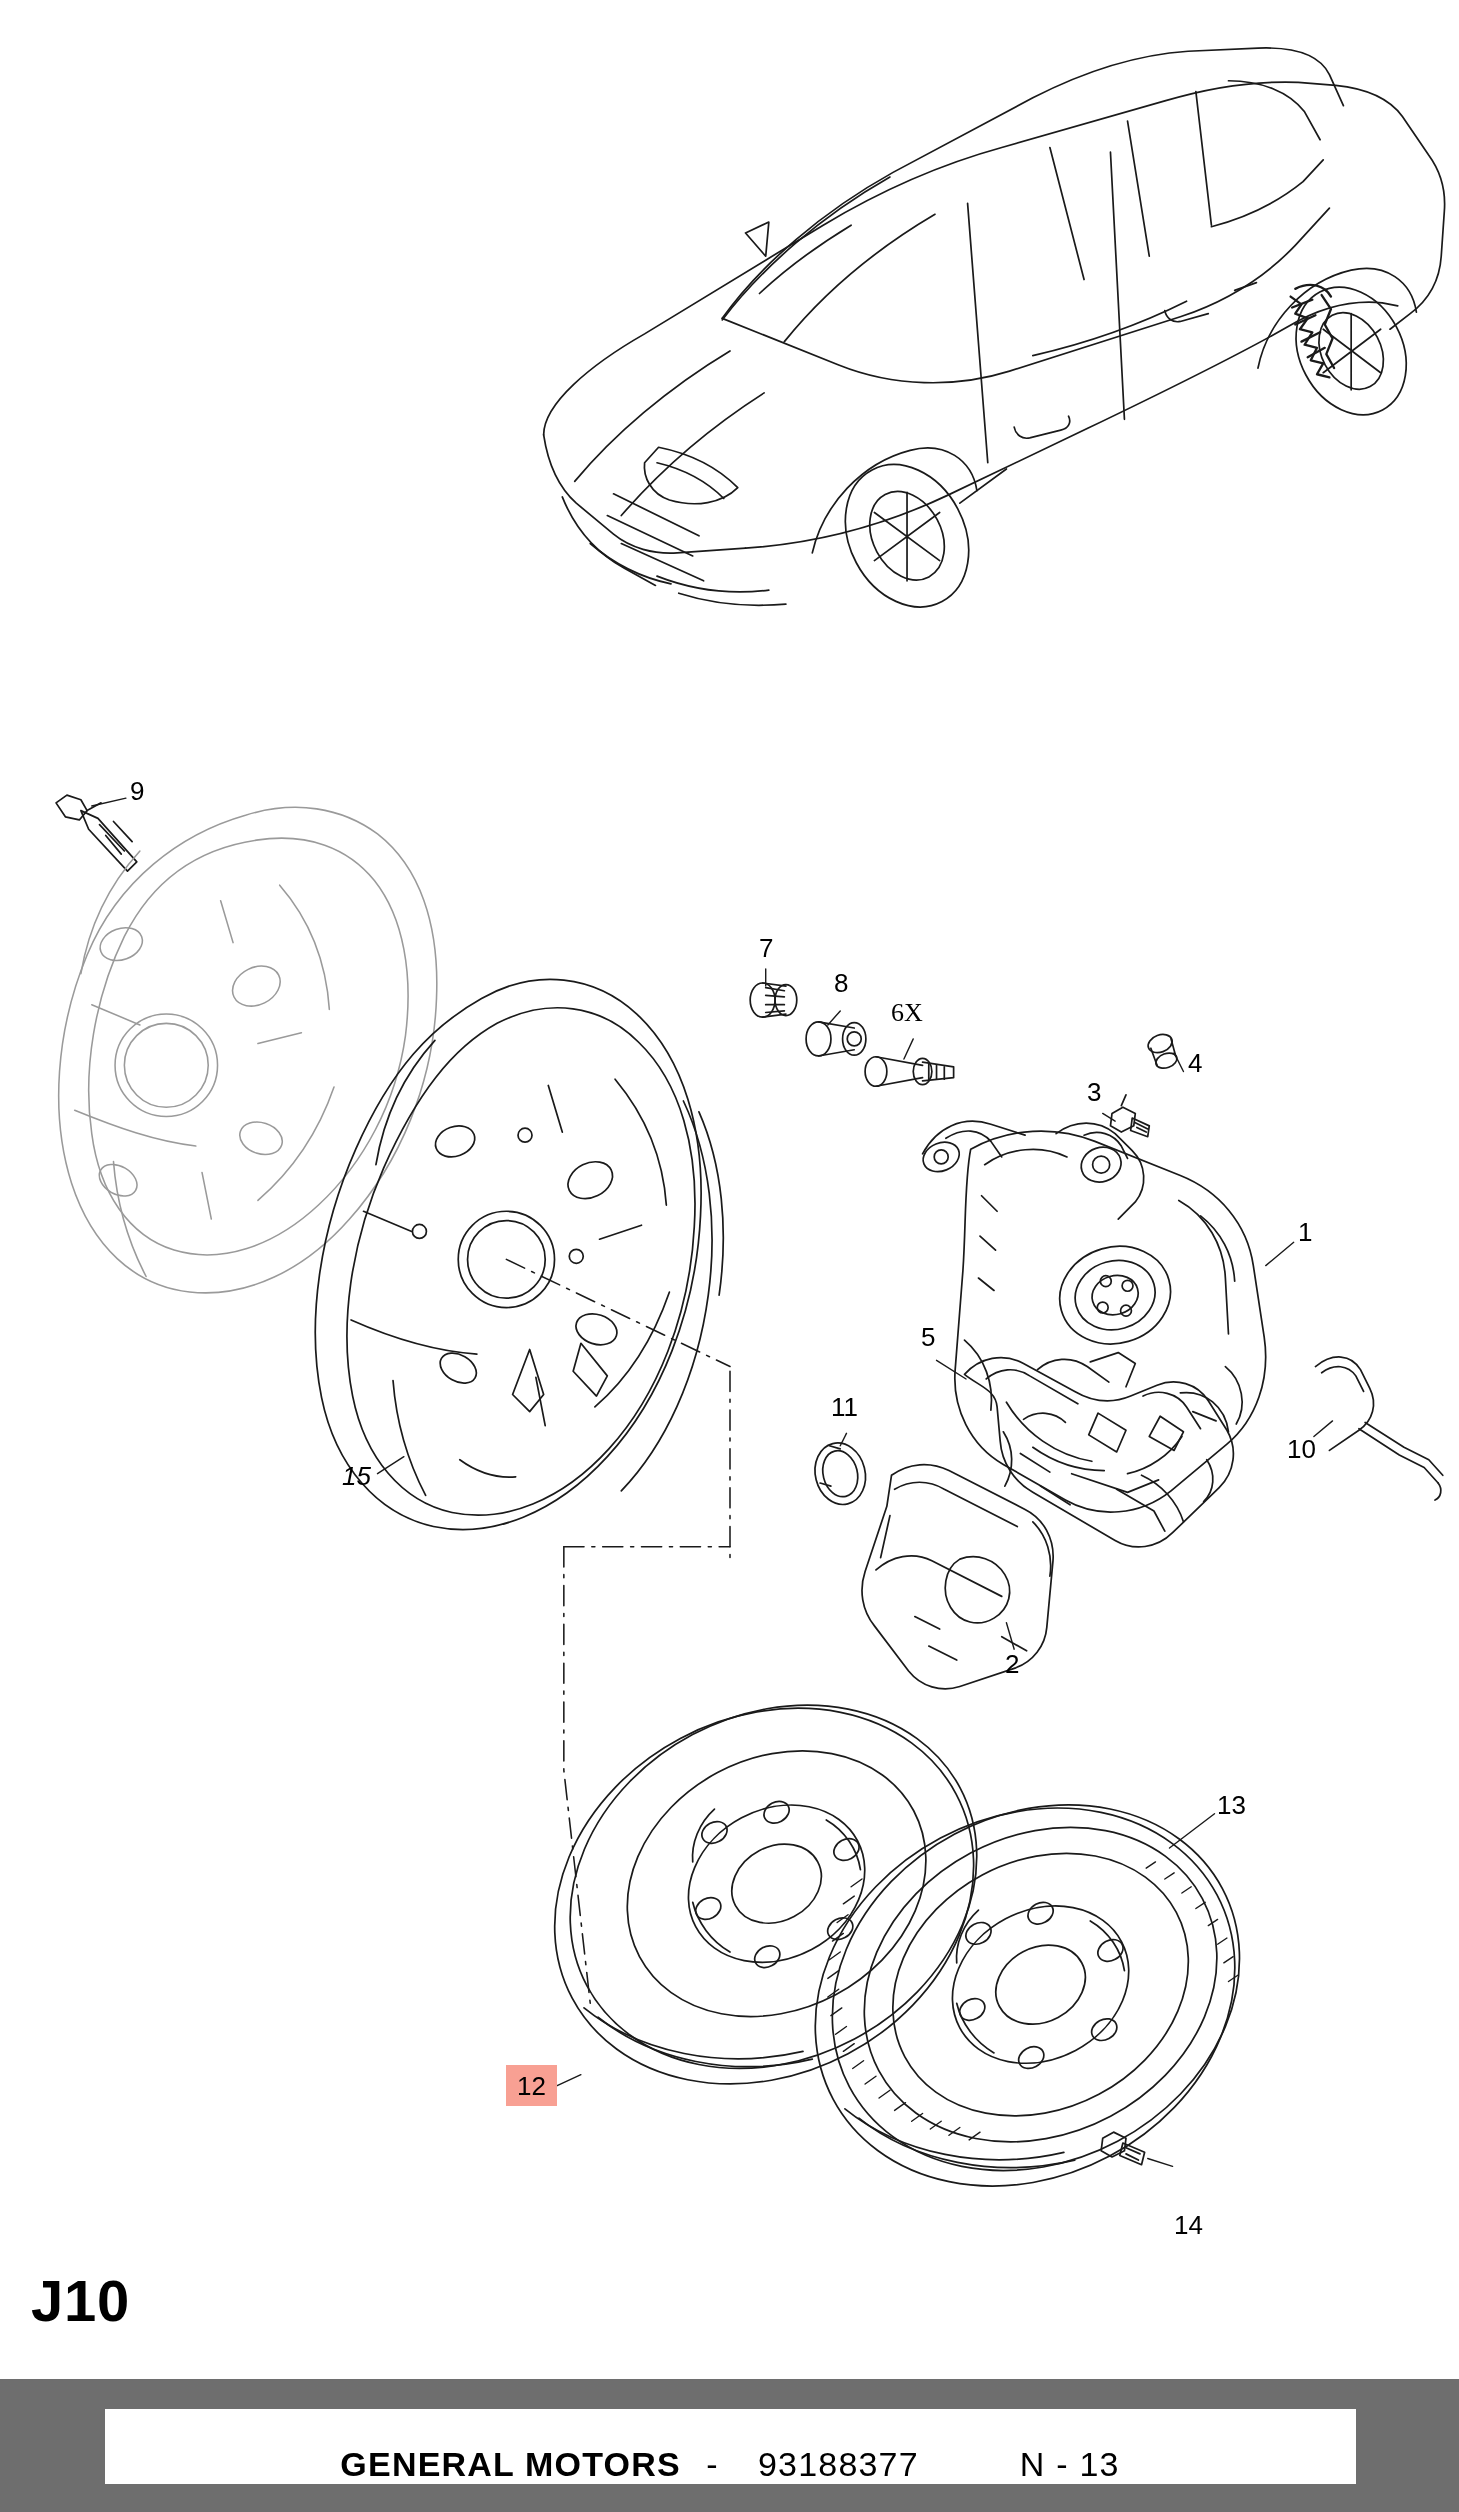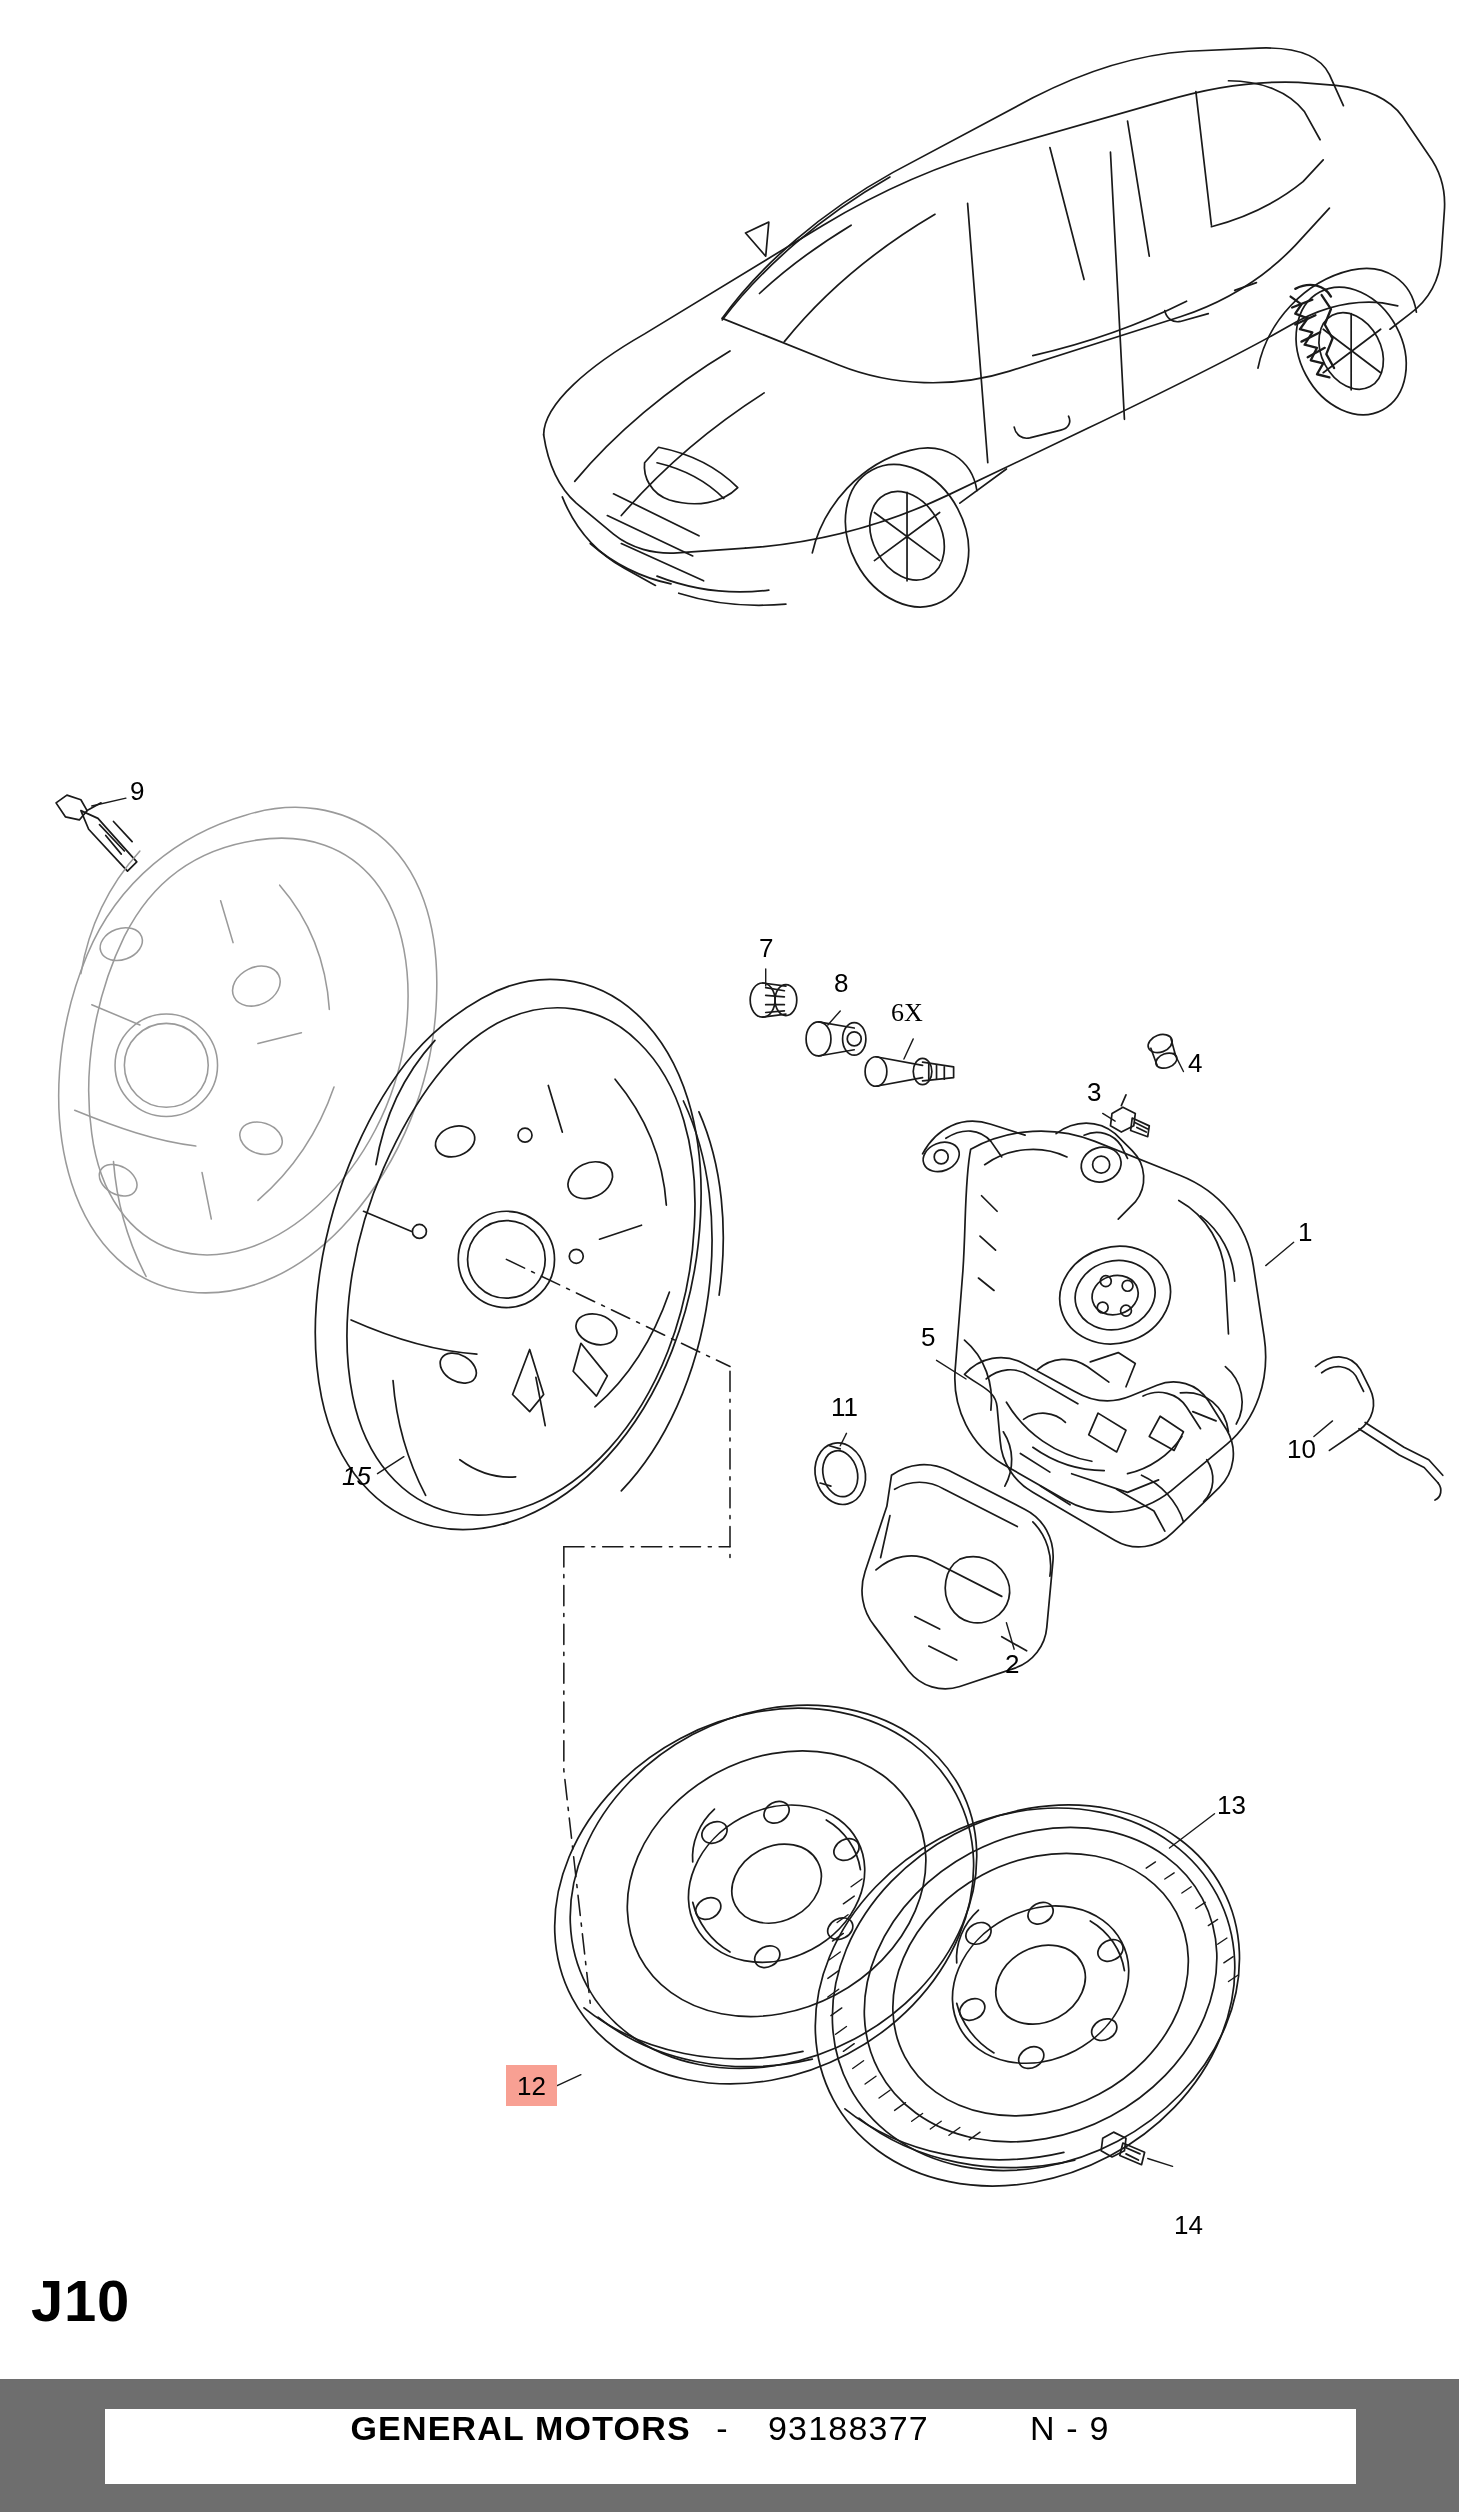--- a/index.html
+++ b/index.html
@@ -66,21 +66,21 @@
     background: #6e6e6e;
     display: flex;
     align-items: center;
     justify-content: center;
   }
   #footer-inner {
     background: #ffffff;
     width: 1251px;
     height: 75px;
     display: flex;
-    align-items: flex-start;
+    align-items: flex-end;
     justify-content: center;
     gap: 16px;
   }
   .footer-text {
     font-family: "Liberation Sans", sans-serif;
     font-size: 34px;
     color: #000000;
     letter-spacing: 1.2px;
     white-space: nowrap;
   }
@@ -482,18 +482,18 @@
   <div class="callout hl" style="left:506px; top:2065px;">12</div>
   <div class="callout" style="left:1174px; top:2164px;margin-top:48px;">14</div>
 
   <div id="section-code">J10</div>
 
   <div id="footer">
     <div id="footer-inner">
       <span class="footer-text" id="footer-brand">GENERAL MOTORS</span>
       <span class="footer-text sep">-</span>
       <span class="footer-text" id="footer-partno">93188377</span>
-      <span class="footer-text" id="footer-page">N - 9</span>
+      <span class="footer-text" id="footer-page">N - 13</span>
     </div>
   </div>
 
 </div>
 
 
 </body></html>

